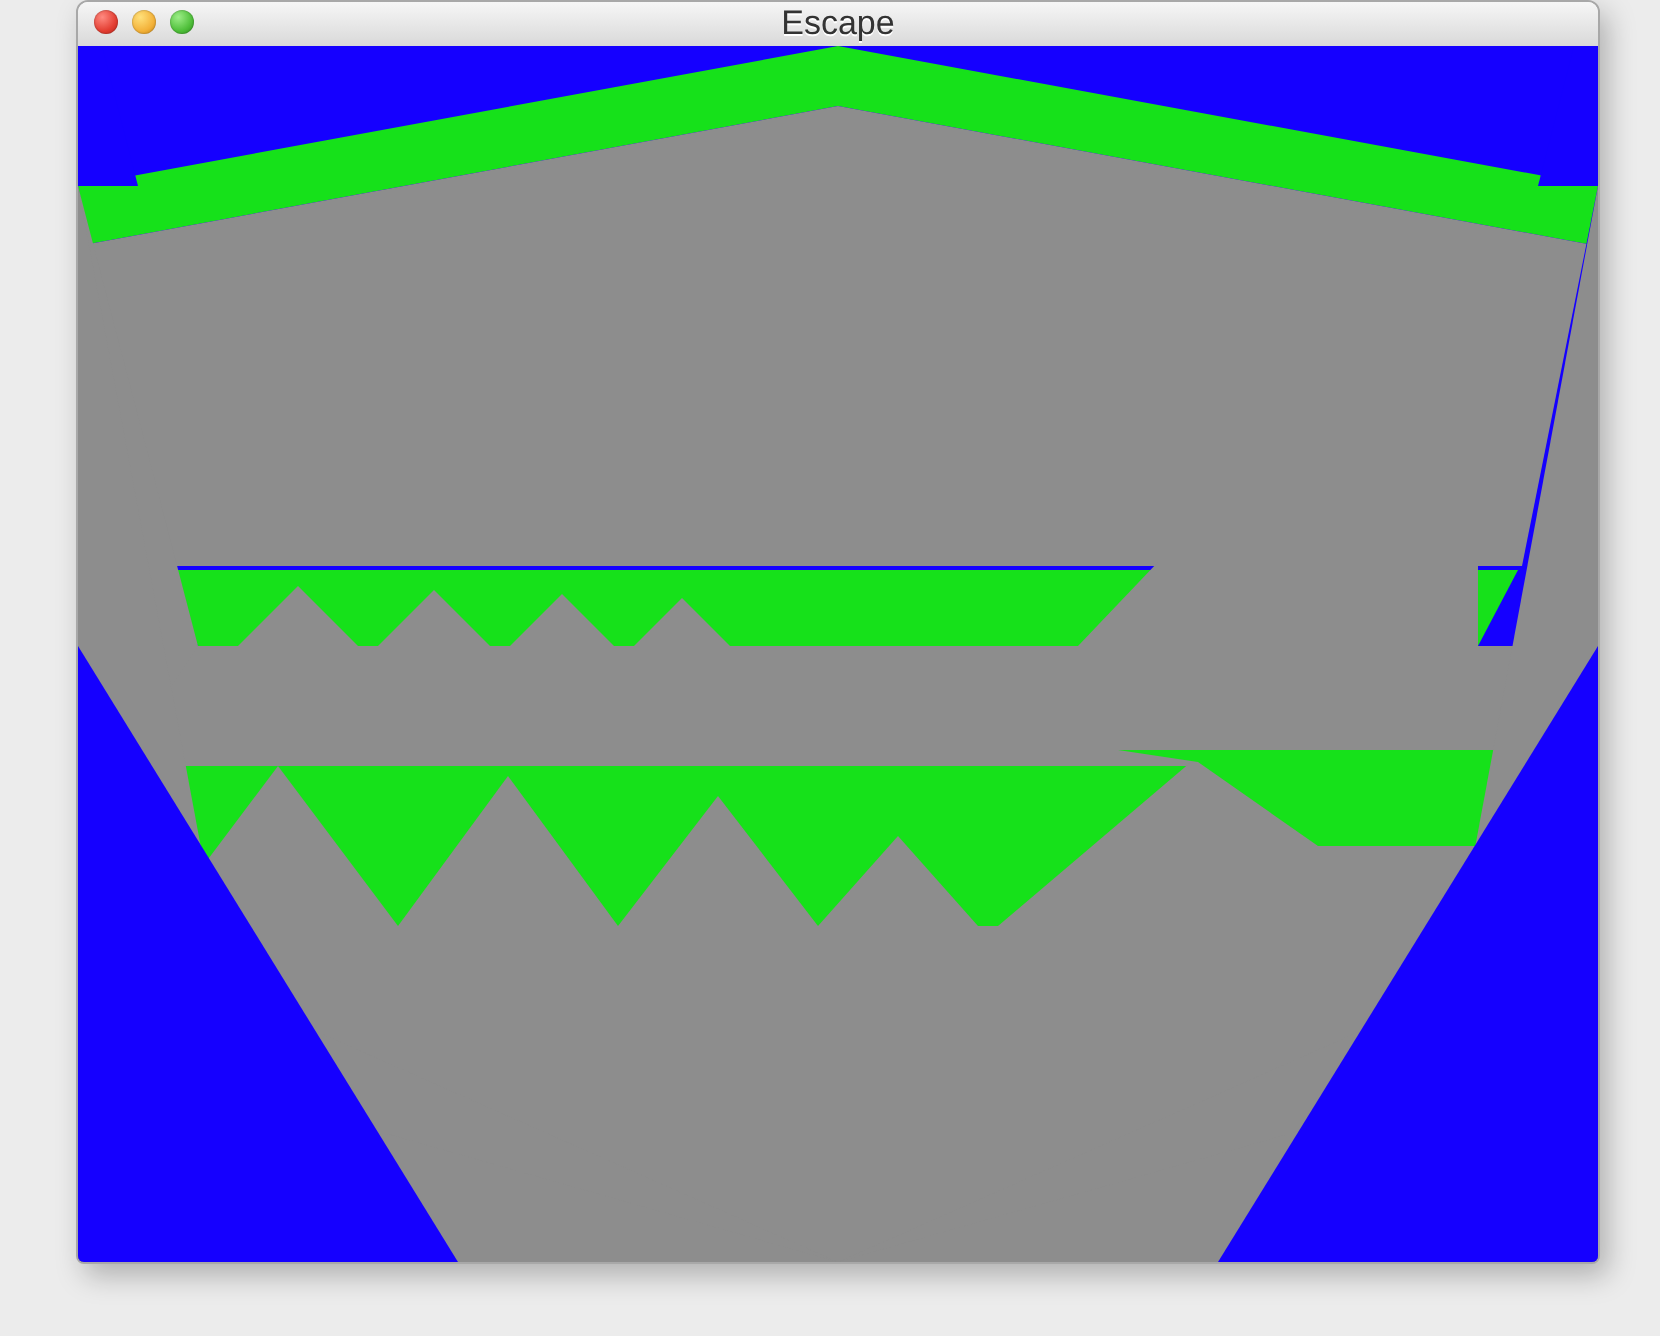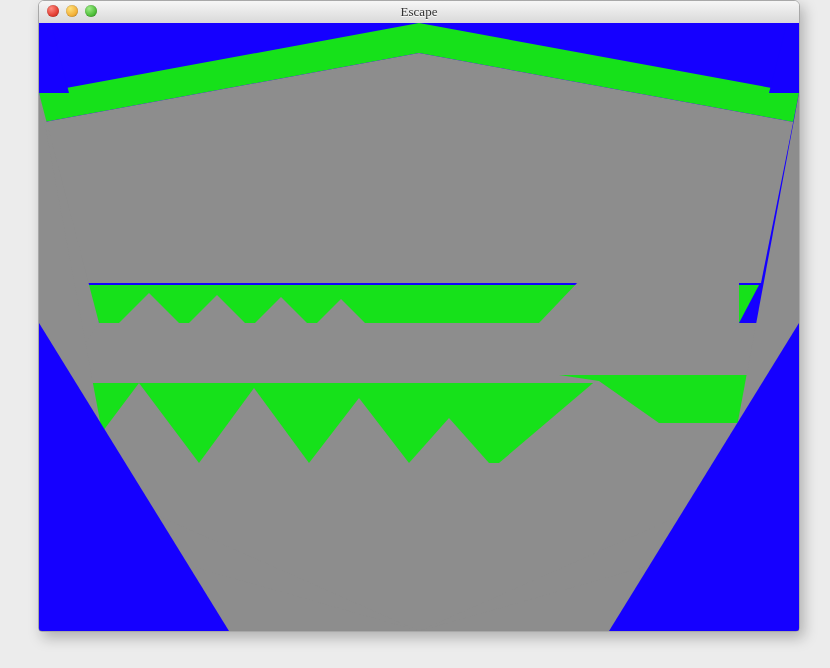--- a/index.html
+++ b/index.html
@@ -14,21 +14,21 @@
     height:22px;width:100%;
     background:linear-gradient(#f6f6f6,#d9d9d9);
     border-bottom:1px solid #b4b4b4;
     position:relative;
   }
   .traffic{position:absolute;left:8px;top:4px;display:flex;gap:7px;}
   .tl{width:12px;height:12px;border-radius:50%;box-shadow:inset 0 0 1px rgba(0,0,0,.4);}
   .tl.close{background:radial-gradient(circle at 35% 30%,#ff8a80,#e33e32 60%,#b3261c);}
   .tl.min  {background:radial-gradient(circle at 35% 30%,#ffe07a,#f3b23a 60%,#c78617);}
   .tl.zoom {background:radial-gradient(circle at 35% 30%,#9ced87,#4fbf3a 60%,#2b8a1c);}
-  .title{position:absolute;left:0;right:0;top:0;height:22px;line-height:22px;text-align:center;font-size:13px;color:#333;text-shadow:0 1px 0 #fff;font-family:Liberation Serif, serif;}
+  .title{position:absolute;left:0;right:0;top:0;height:22px;line-height:22px;text-align:center;font-size:17px;color:#333;text-shadow:0 1px 0 #fff;}
   .viewport{position:absolute;left:0;top:22px;right:0;bottom:0;}
   .viewport svg{display:block;width:100%;height:100%;}
 </style>
 </head>
 <body>
 
 <div class="window">
   <div class="titlebar">
     <div class="traffic">
       <div class="tl close"></div>

